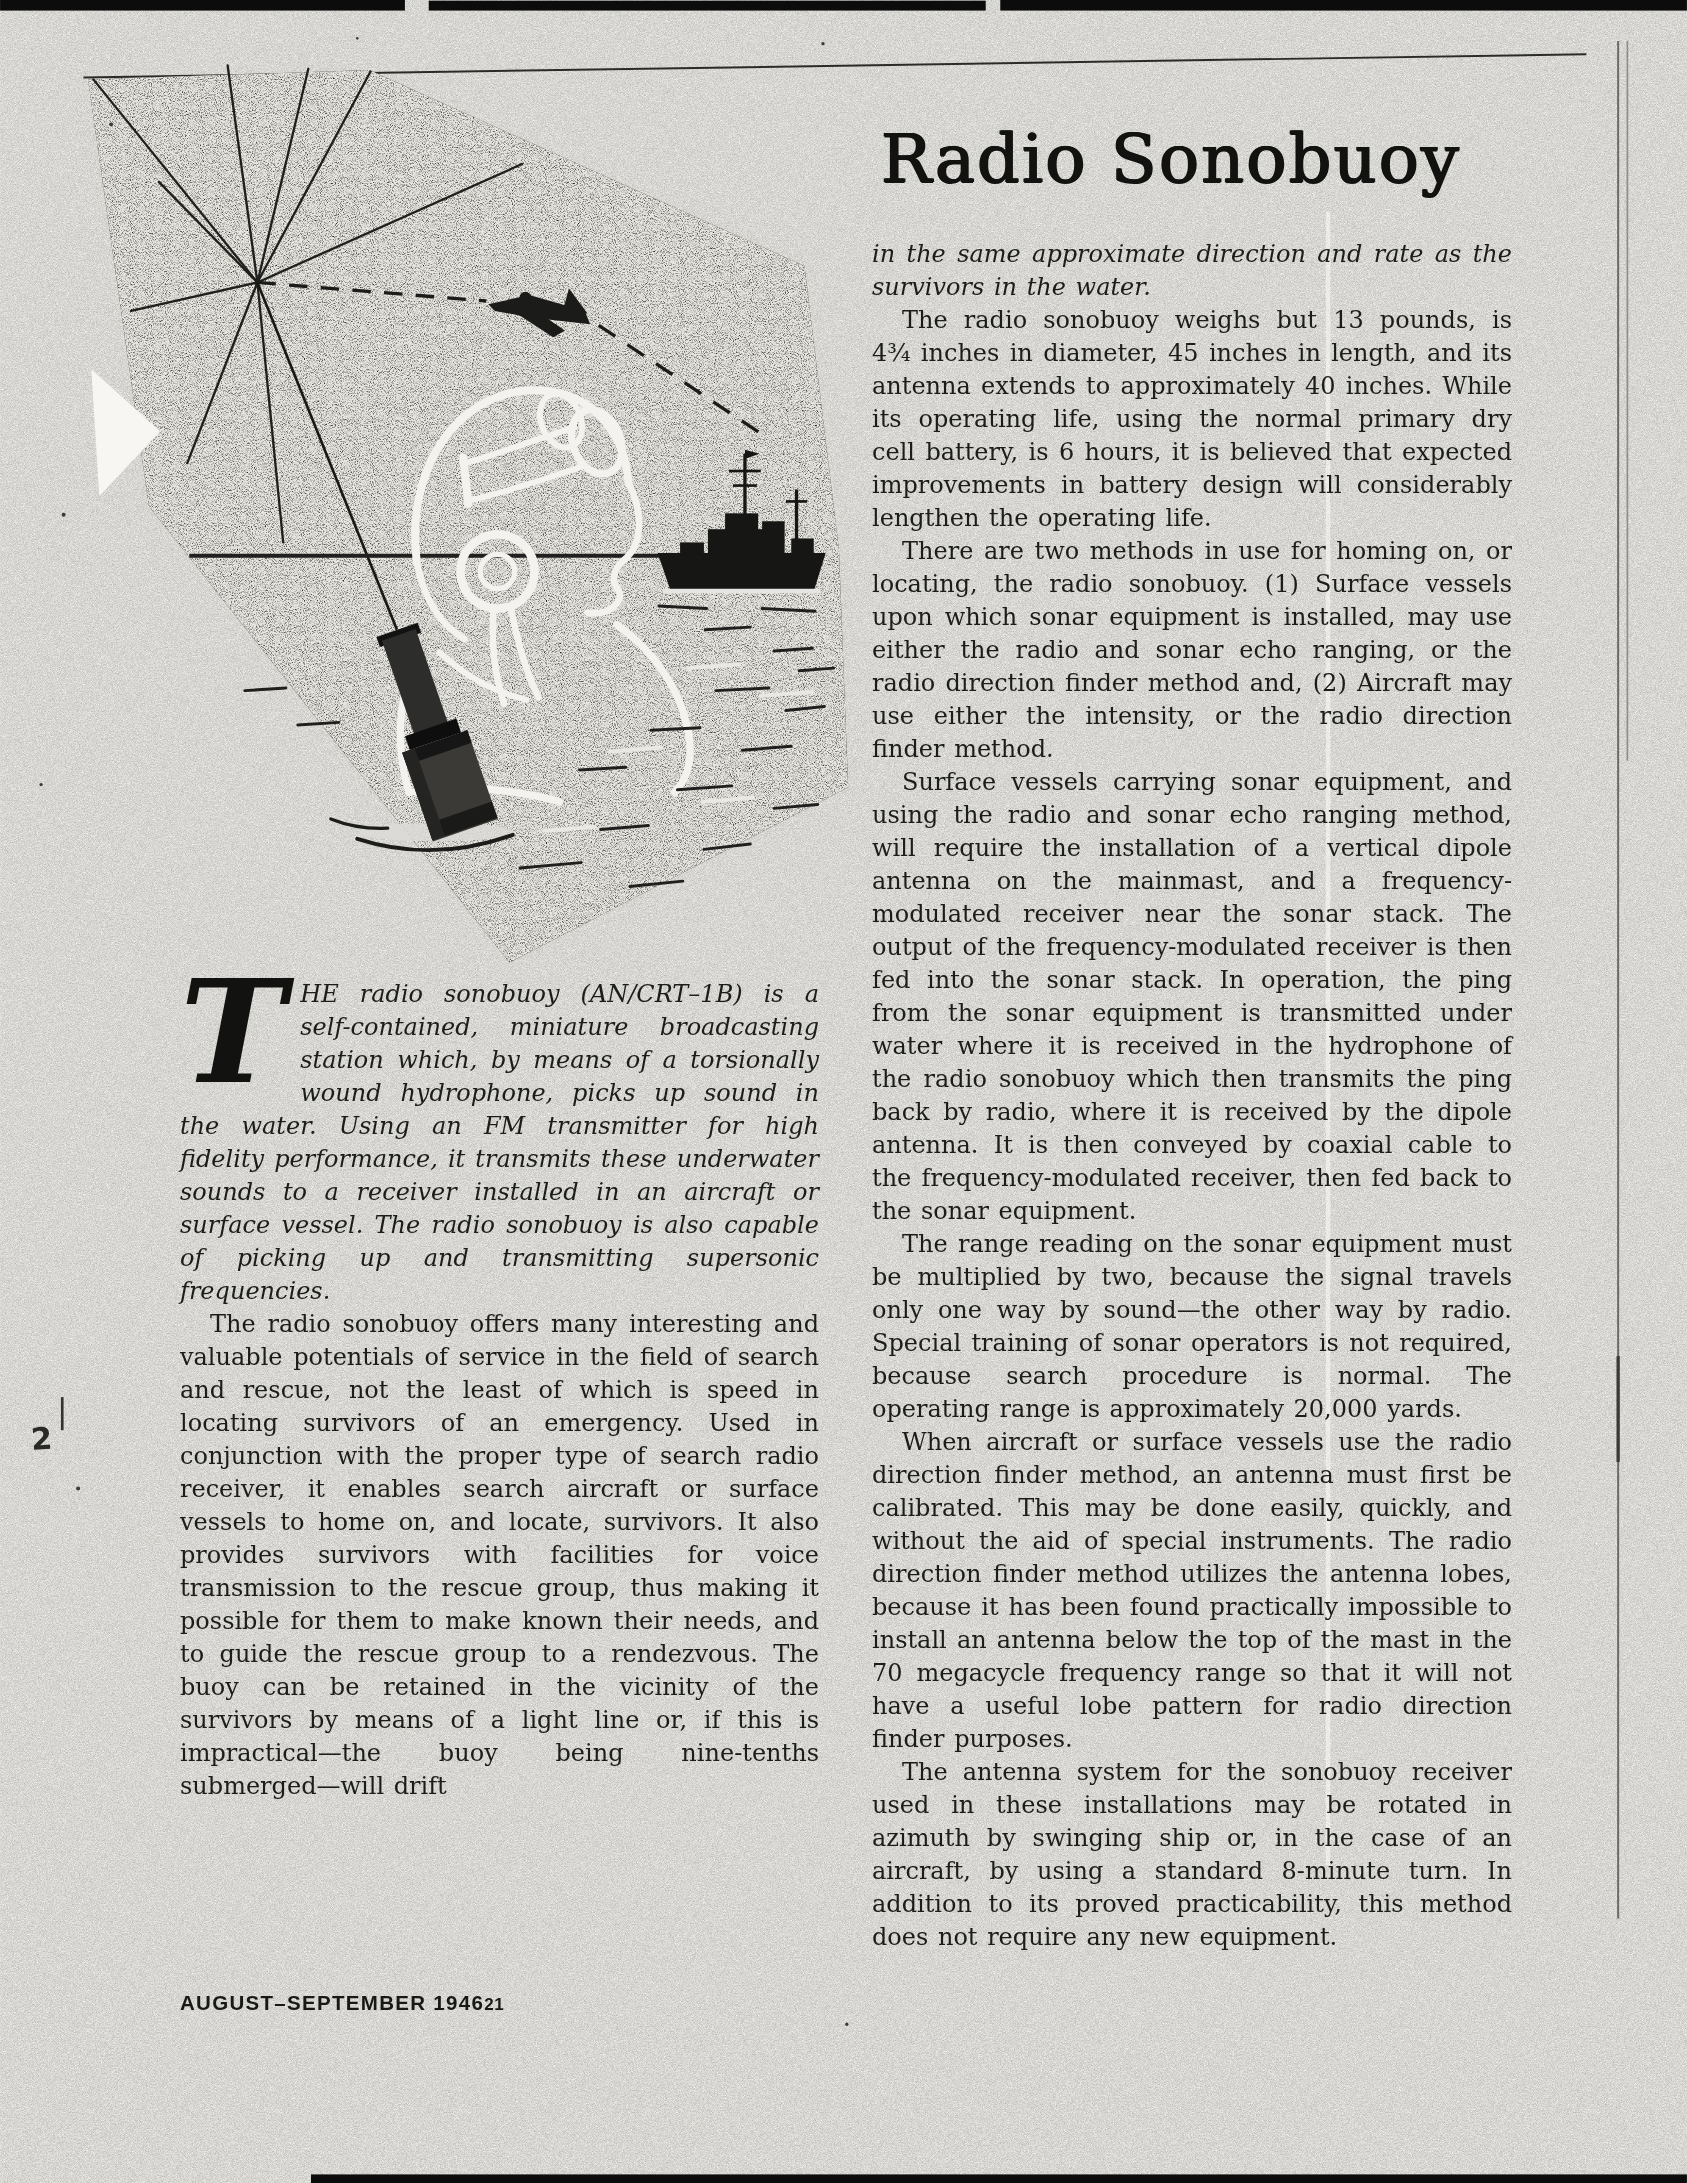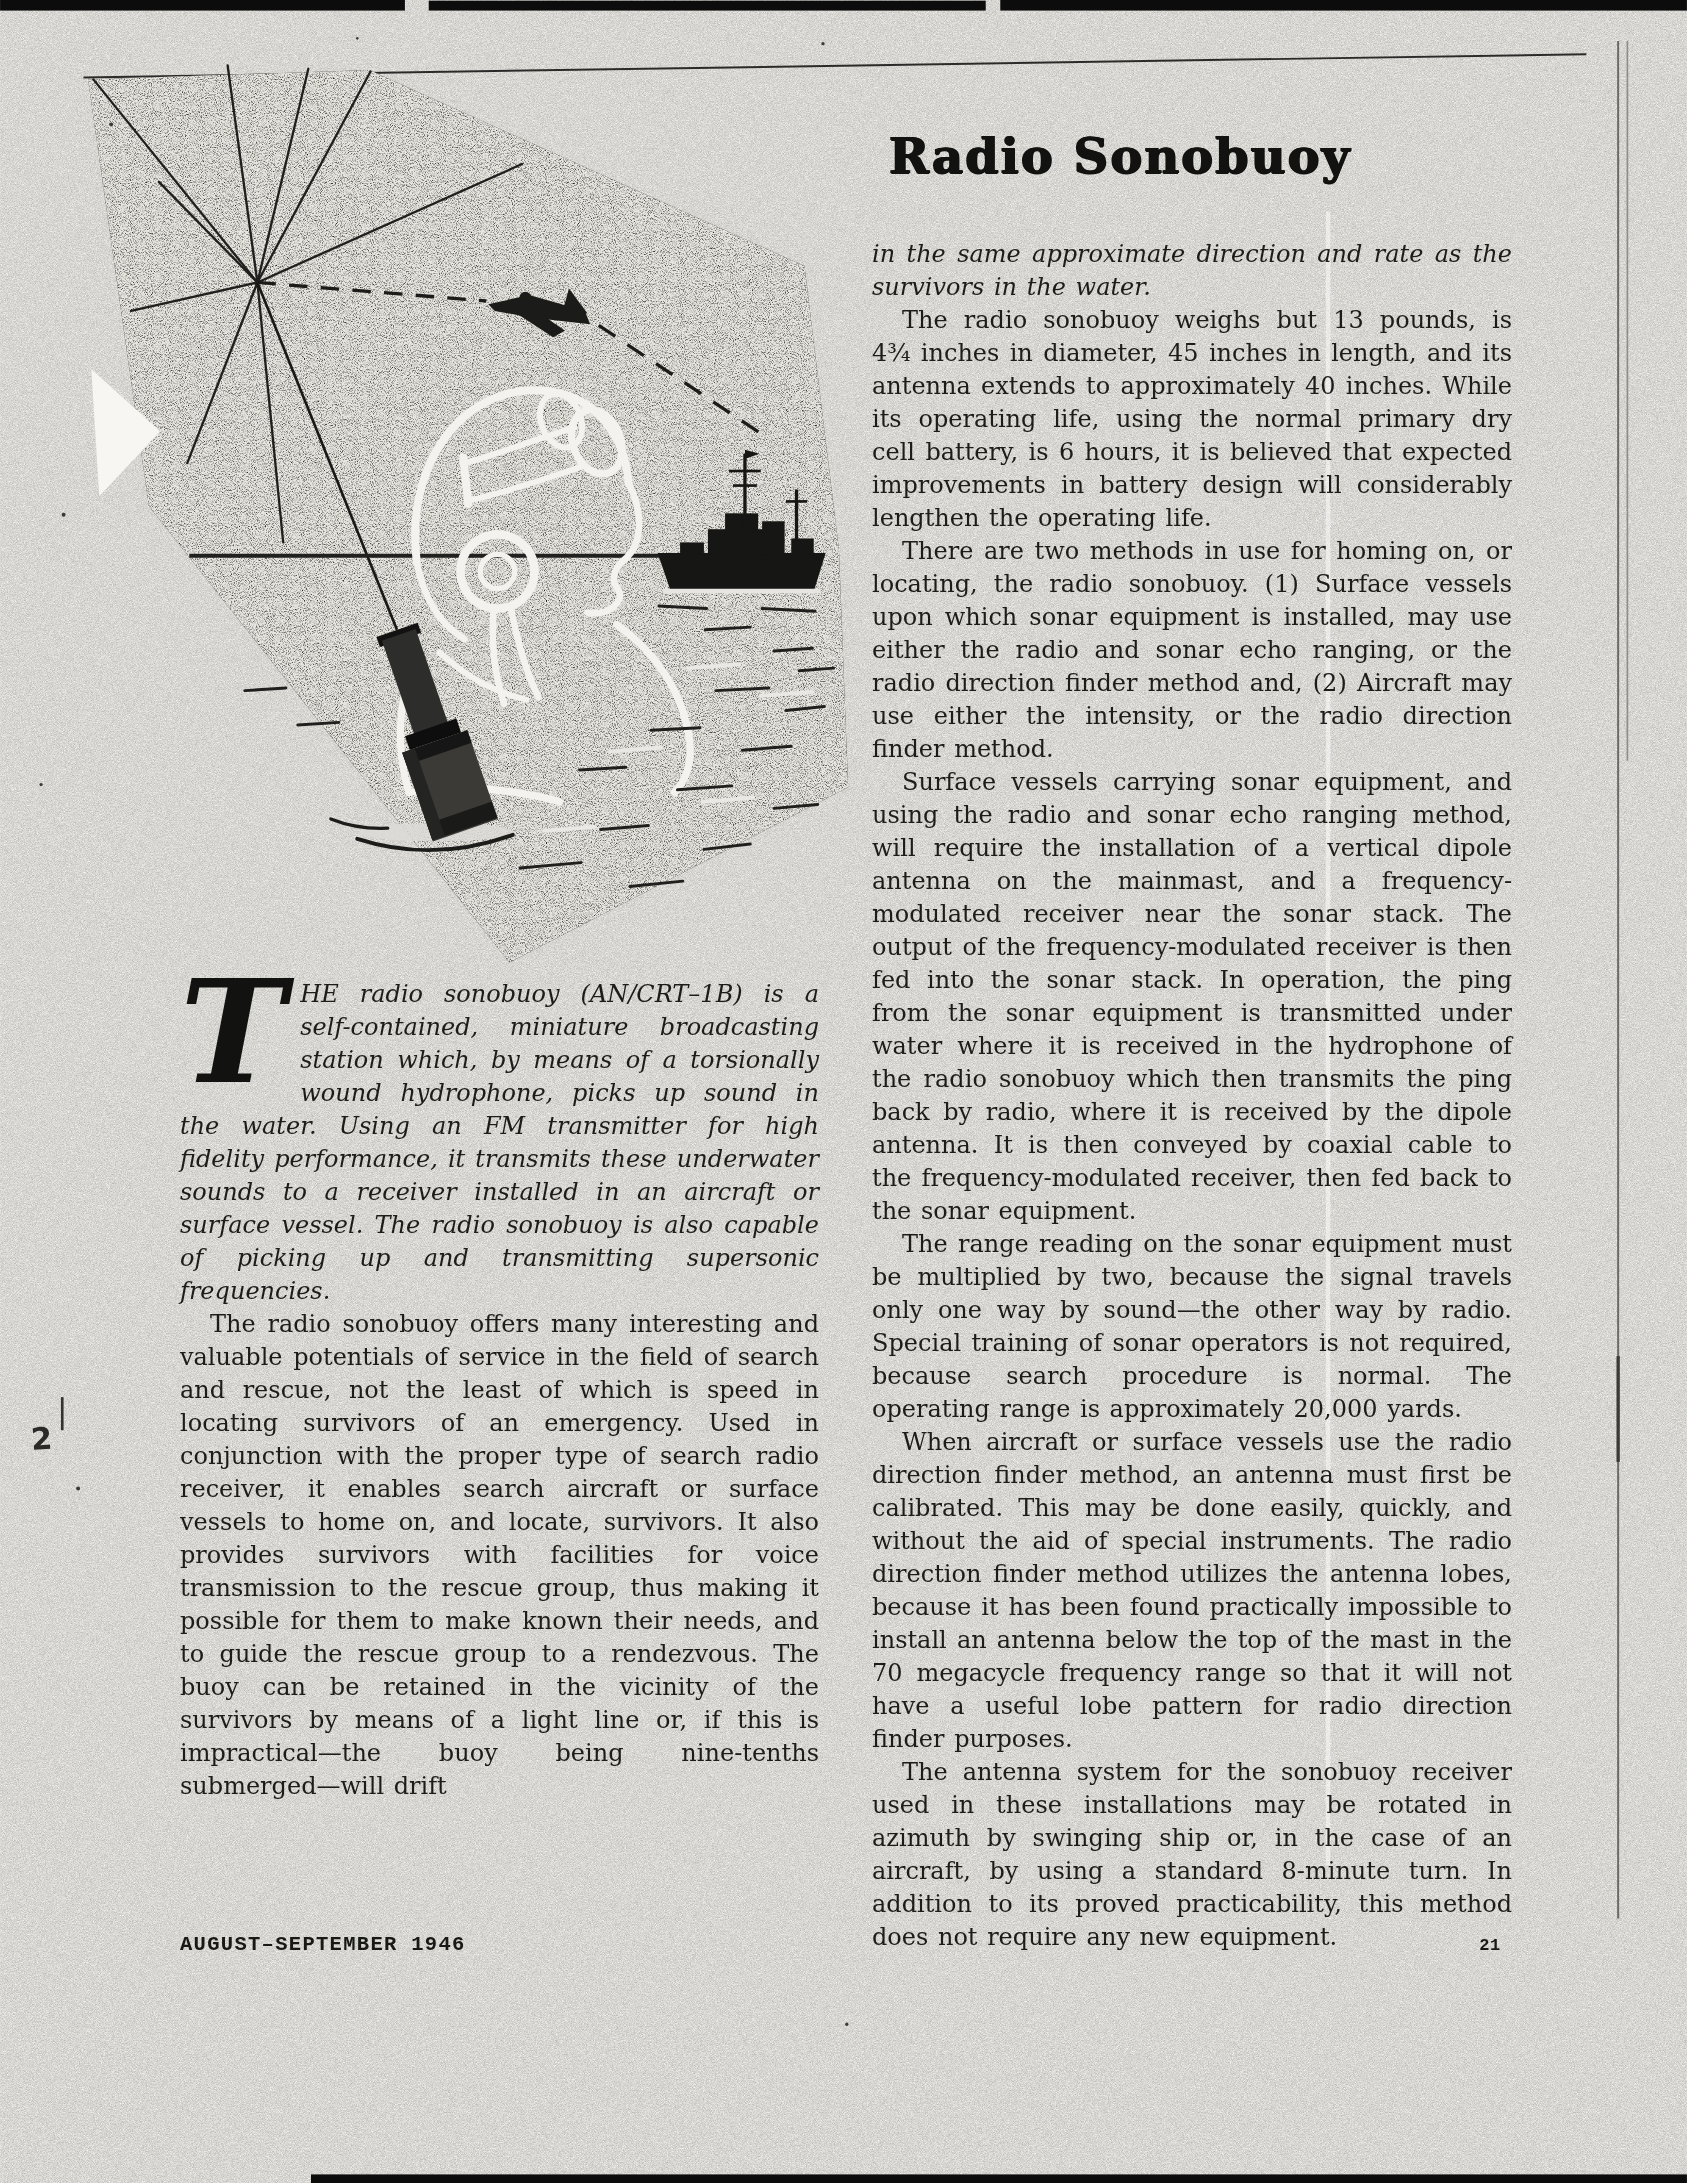--- a/index.html
+++ b/index.html
@@ -1,33 +1,33 @@
 <!DOCTYPE html>
 <html style="font-size:10.6px"><head>
 <meta charset="utf-8">
 <style>
   html,body{margin:0;padding:0;background:#4a4a4a;}
   .page{position:relative;width:1687px;height:2183px;background:#f7f6f2;overflow:hidden;
         font-family:"DejaVu Serif","Liberation Serif",serif;color:#1b1b1a;}
   .illu{position:absolute;left:0;top:0;z-index:0;}
-  .title{position:absolute;left:873px;top:112px;margin:16px;z-index:2;
+  .title{position:absolute;left:873px;top:112px;margin:8px;z-index:2;
          font-family:"DejaVu Serif","Liberation Serif",serif;
-         font-size:48px;font-weight:bold;letter-spacing:2px;color:#121210;
+         font-size:67px;font-weight:normal;letter-spacing:2px;color:#121210;
          text-shadow:0.9px 0 0 #121210,-0.9px 0 0 #121210,0 0.7px 0 #121210;}
   .col{position:absolute;z-index:2;font-size:24px;line-height:33px;text-align:justify;
        word-spacing:2px;color:#1c1c1a;}
   .col p{margin:0;text-indent:30px;}
   .col p.noindent{text-indent:0;font-style:italic;}
   .col-left{left:180px;top:978px;width:639px;}
   .col-right{left:872px;top:238px;width:640px;}
   .dropcap{float:left;font-weight:bold;font-size:142px;line-height:99px;height:99px;
            padding:5.3px 14.6px 0 0;color:#121210;}
-  .page-footer{position:absolute;left:180px;top:1933px;width:1321px;display:flex;
-          justify-content:space-between;align-items:baseline;z-index:2;
-          font-family:Liberation Mono, monospace;font-weight:bold;color:#181816;}
+  .page-footer{position:absolute;left:180px;top:1991px;width:1321px;display:flex;
+          justify-content:flex-start;align-items:baseline;z-index:2;
+          font-family:Liberation Sans, sans-serif;font-weight:bold;color:#181816;}
   .page-footer .issue{font-size:20.5px;letter-spacing:1.3px;}
   .page-footer .pageno{font-size:17px;letter-spacing:0.7px;}
 </style>
 </head>
 <body>
 
 <div class="page">
 
   <svg class="illu" width="1687" height="2183" viewBox="0 0 2550 3300">
     <defs>

